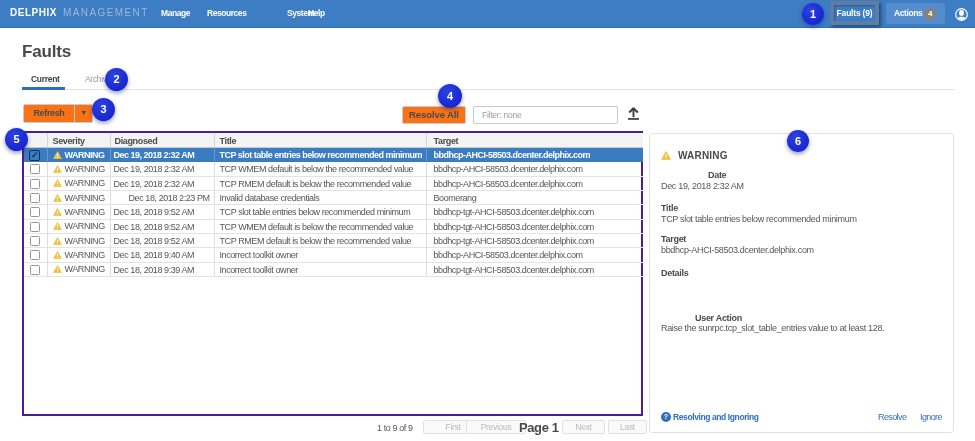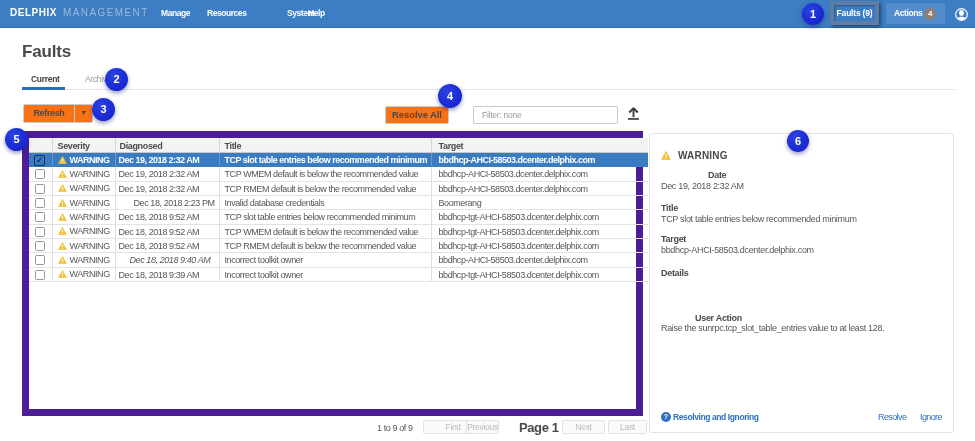--- a/index.html
+++ b/index.html
@@ -33,28 +33,28 @@
   #tabArchived{position:absolute;left:85px;top:75px;font-size:8.5px;color:#9a9a9a;letter-spacing:-0.3px;line-height:9px;}
   #tabline{position:absolute;left:22px;top:89px;width:933px;height:1px;background:#e4e4e4;}
   #tabunder{position:absolute;left:22px;top:87px;width:43px;height:3px;background:#2e6fb7;}
 
   
   .btn{position:absolute;background:#f97316;border:1px solid #cbcbcb;box-sizing:border-box;
     font-size:9px;font-weight:bold;color:#4a4a4a;text-align:center;letter-spacing:-0.35px;}
   #refresh{left:23px;top:104px;width:52px;height:19px;line-height:17px;border-radius:2px 0 0 2px;}
   #refreshdd{left:74px;top:104px;width:19px;height:19px;line-height:16px;border-radius:0 2px 2px 0;
     font-size:7px;color:#444;}
-  #resolveall{left:385px;top:106px;width:64px;height:18px;line-height:16px;border-radius:2px;font-size:9.5px;letter-spacing:-0.1px;}
+  #resolveall{left:402px;top:106px;width:64px;height:18px;line-height:16px;border-radius:2px;font-size:9.5px;letter-spacing:-0.1px;}
   #filter{position:absolute;left:473px;top:106px;width:145px;height:18px;box-sizing:border-box;
     border:1px solid #c9c9c9;border-radius:2px;background:#fff;
     font-size:8.5px;color:#9b9b9b;line-height:16px;padding-left:8px;letter-spacing:-0.25px;}
 
   
   #tablewrap{position:absolute;left:22px;top:131px;width:621px;height:285px;
-    border:7px solid #4c1d95;box-sizing:border-box;background:#fff;}
+    border:2px solid #4c1d95;box-sizing:border-box;background:#fff;}
   table{border-collapse:collapse;table-layout:fixed;width:619px;}
   th{background:#f3f3f3;font-size:9px;font-weight:bold;color:#4a4a4a;text-align:left;
      height:13px;padding:1px 0 0 5px;border-right:1px solid #d6d6d6;border-bottom:1px solid #c9c9c9;
      letter-spacing:-0.35px;}
   td{font-size:9px;color:#565656;height:12.33px;padding:1px 0 0 5px;letter-spacing:-0.42px;
      border-right:1px solid #dedede;border-bottom:1px solid #e3e3e3;
      white-space:nowrap;overflow:hidden;}
   tr.sel td{background:#3a7cc1;color:#fff;font-weight:bold;border-right-color:#6699cc;border-bottom-color:#3a7cc1;letter-spacing:-0.5px;}
   th:last-child,td:last-child{border-right:none;}
   .cbx{width:8px;height:8px;border:1px solid #979797;border-radius:1.5px;background:#fff;margin-left:6px;}
@@ -231,21 +231,21 @@
     </tr>
     <tr>
       <td style="padding-left:0;">
               <div class="cbx"></div>
             </td>
       <td><span class="warnic"><svg width="9" height="8" viewBox="0 0 16 15">
                   <path d="M8 1 L15.2 14 H0.8 Z" fill="#f0c23c" stroke="#f0c23c" stroke-width="1.5" stroke-linejoin="round"></path>
                   <rect x="7.1" y="5" width="1.8" height="4.6" fill="#fff"></rect>
                   <circle cx="8" cy="11.6" r="1" fill="#fff"></circle>
                 </svg></span>WARNING</td>
-      <td style="padding-left:14px;font-style:italic;">Dec 18, 2018 9:40 AM</td>
+      <td style="padding-left:3px;">Dec 18, 2018 9:40 AM</td>
       <td>Incorrect toolkit owner</td>
       <td style="padding-left:7px;">bbdhcp-AHCI-58503.dcenter.delphix.com</td>
     </tr>
     <tr>
       <td style="padding-left:0;">
               <div class="cbx"></div>
             </td>
       <td><span class="warnic"><svg width="9" height="8" viewBox="0 0 16 15">
                   <path d="M8 1 L15.2 14 H0.8 Z" fill="#f0c23c" stroke="#f0c23c" stroke-width="1.5" stroke-linejoin="round"></path>
                   <rect x="7.1" y="5" width="1.8" height="4.6" fill="#fff"></rect>
@@ -254,21 +254,21 @@
       <td style="padding-left:3px;">Dec 18, 2018 9:39 AM</td>
       <td>Incorrect toolkit owner</td>
       <td style="padding-left:7px;">bbdhcp-tgt-AHCI-58503.dcenter.delphix.com</td>
     </tr>
   </tbody>
       </table>
   </div>
 
   <div id="pg-count">1 to 9 of 9</div>
   <div class="pgbtn" style="left:423px;width:60px;">First</div>
-  <div class="pgbtn" style="left:466px;width:33px;">Previous</div>
+  <div class="pgbtn" style="left:466px;width:60px;">Previous</div>
   <div id="pg-page">Page 1 of 1</div>
   <div class="pgbtn" style="left:562px;width:43px;">Next</div>
   <div class="pgbtn" style="left:608px;width:39px;">Last</div>
 
   <div id="panel">
     <svg class="abs" style="left:11px;top:17px;" width="10" height="9" viewBox="0 0 16 15">
       <path d="M8 1 L15.2 14 H0.8 Z" fill="#f0c23c" stroke="#f0c23c" stroke-width="1.5" stroke-linejoin="round"></path>
       <rect x="7.1" y="5" width="1.8" height="4.6" fill="#fff"></rect>
         <circle cx="8" cy="11.6" r="1" fill="#fff"></circle>
     </svg>

